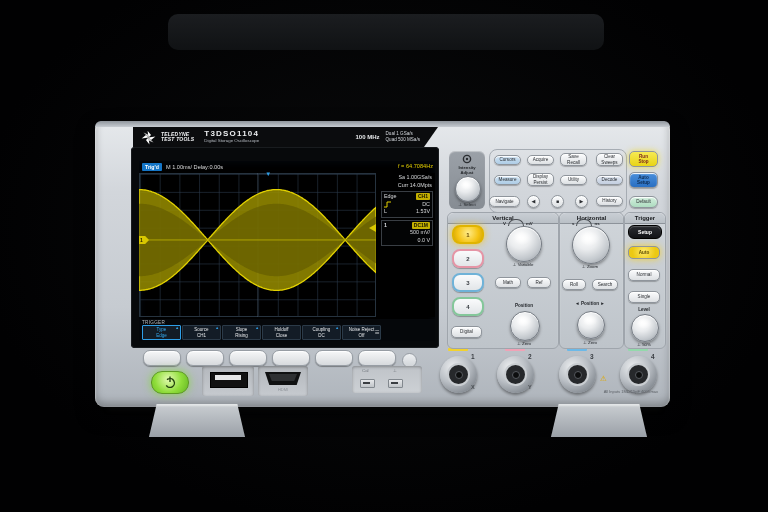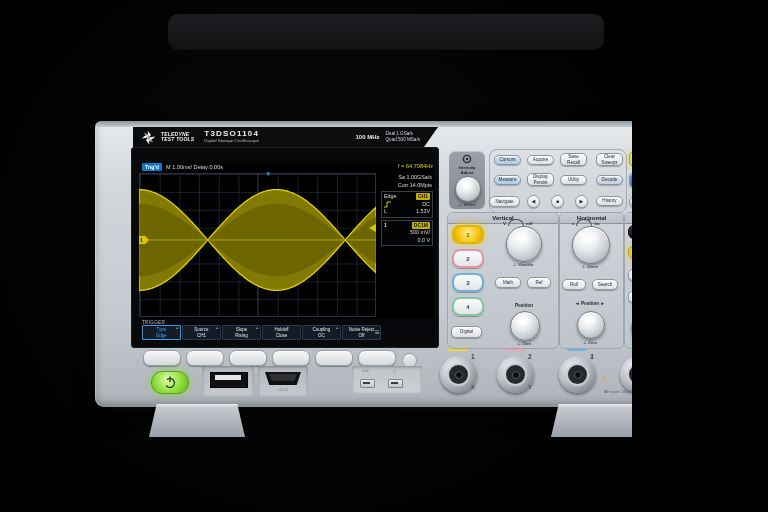--- a/index.html
+++ b/index.html
@@ -1,16 +1,16 @@
 <!DOCTYPE html>
 <html><head>
 <meta charset="utf-8">
 <style>
   html,body{margin:0;padding:0;background:#000;}
-  #stage{position:relative;width:632px;height:512px;overflow:hidden;
+  #stage{position:relative;width:768px;height:512px;overflow:hidden;
     background:radial-gradient(ellipse at 50% 45%, #0a0b0c 0%, #010102 75%);
     font-family:"Liberation Sans","DejaVu Sans",sans-serif;}
   .abs{position:absolute;}
 
   
   #handle{left:168px;top:14px;width:436px;height:36px;background:linear-gradient(#1b1d20,#101214);border-radius:10px;}
   #body{left:95px;top:121px;width:575px;height:286px;border-radius:9px;
     background:linear-gradient(180deg,#e6e9ec 0%,#d2d6db 25%,#c6cbd1 65%,#aeb4bb 100%);
     box-shadow:inset 0 1px 2px #fff, inset 0 -4px 8px rgba(0,0,0,.28), 0 8px 18px rgba(0,0,0,.7);}
   #body-top{left:95px;top:121px;width:575px;height:6px;background:linear-gradient(#8f959c,#c6cbd1);border-radius:9px 9px 0 0;}

